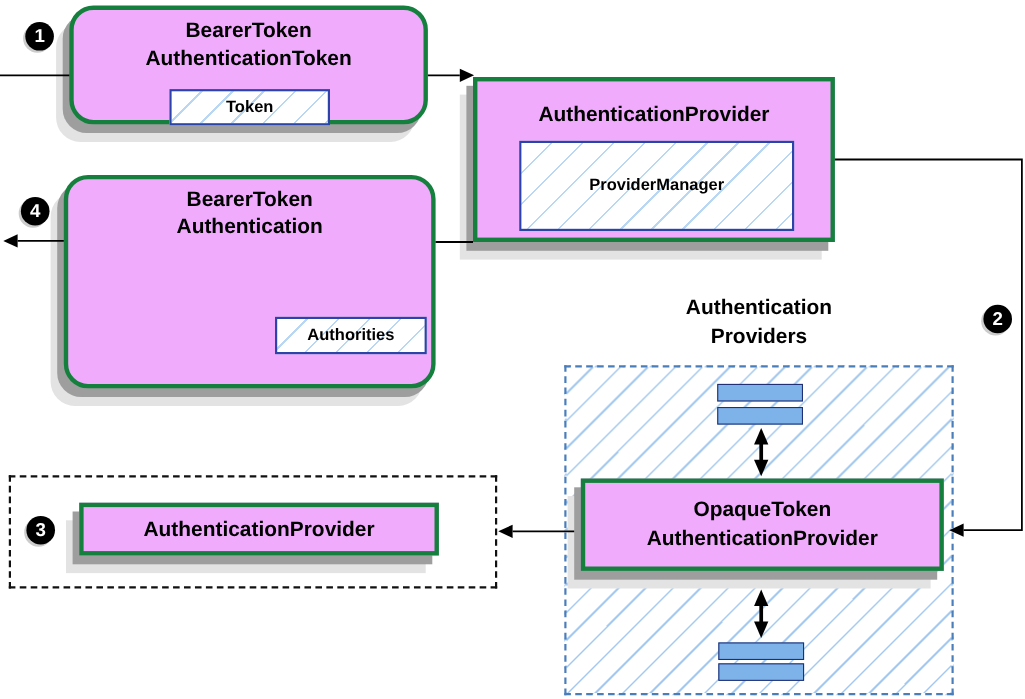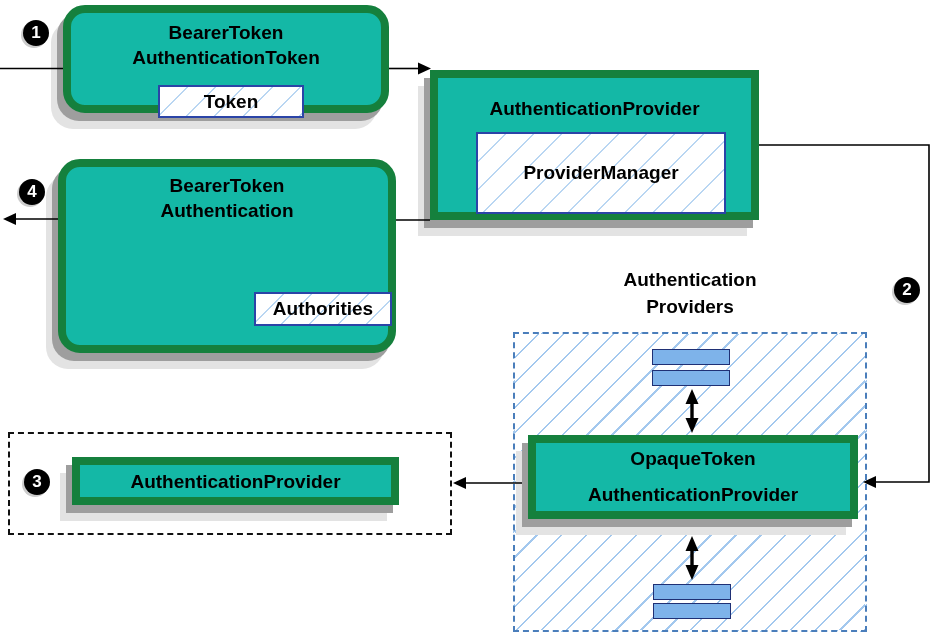--- a/index.html
+++ b/index.html
@@ -13,22 +13,22 @@
     background: #ffffff;
     overflow: hidden;
     color: #000;
   }
 
   .pre { white-space: pre-line; }
 
   
   .node {
     position: absolute;
-    background: #14b8a6;
-    border: 8px solid #15803d;
+    background: #f0abfc;
+    border: 4px solid #15803d;
     box-shadow: -6px 8px 0 #9e9e9e, -12px 16px 0 #e3e3e3;
     z-index: 3;
   }
   .rounded { border-radius: 22px; }
 
   .node-title {
     width: 100%;
     text-align: center;
     font-weight: bold;
     font-size: 19px;
@@ -43,21 +43,21 @@
       repeating-linear-gradient(135deg,
         rgba(0,0,0,0) 0px, rgba(0,0,0,0) 18.5px,
         #b9d6f2 18.5px, #b9d6f2 20px),
       #ffffff;
     border: 2px solid #2b44a7;
     display: flex;
     align-items: center;
     justify-content: center;
     text-align: center;
     font-weight: bold;
-    font-size: 19px;
+    font-size: 15px;
     line-height: 24px;
     z-index: 4;
   }
 
   
   .providers-box {
     position: absolute;
     left: 513px; top: 332px;
     width: 354px; height: 300px;
     border: 2px dashed #4a7ebb;
@@ -154,21 +154,21 @@
 Providers</div>
 
   <div class="providers-box"></div>
 
   <div class="bar" style="left:652px; top:349px;"></div>
   <div class="bar" style="left:652px; top:370px;"></div>
   <div class="bar" style="left:653px; top:584px;"></div>
   <div class="bar" style="left:653px; top:603px;"></div>
 
   <div class="node" style="left:528px; top:435px; width:330px; height:84px; display:flex; align-items:center; justify-content:center;">
-    <div class="node-title pre" style="line-height:36px;">OpaqueToken
+    <div class="node-title pre" style="line-height:26px;">OpaqueToken
 AuthenticationProvider</div>
   </div>
 
   <div class="intro-box"></div>
 
   <div class="node" style="left:72px; top:457px; width:327px; height:48px; display:flex; align-items:center; justify-content:center;">
     <div class="node-title">AuthenticationProvider</div>
   </div>
 
   <svg id="wires" viewBox="0 0 932 635" xmlns="http://www.w3.org/2000/svg">

